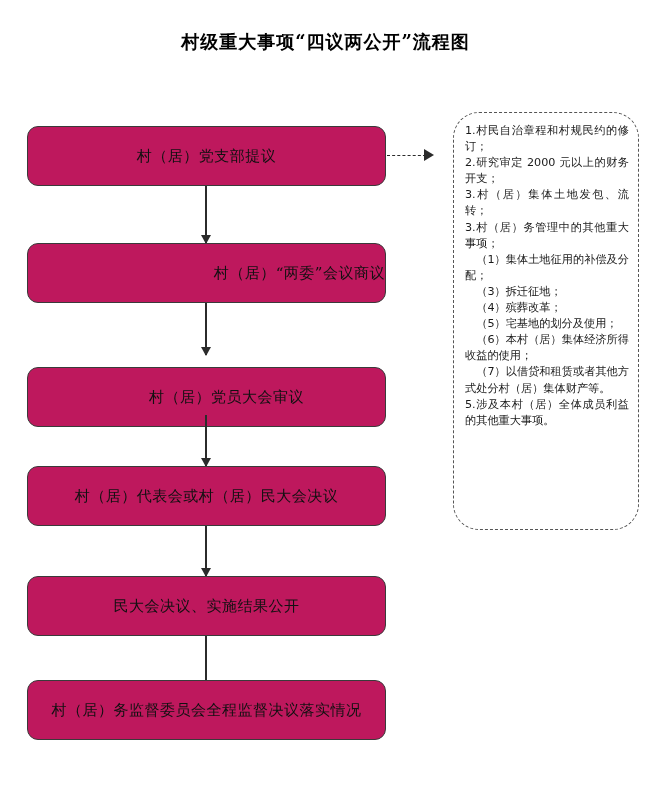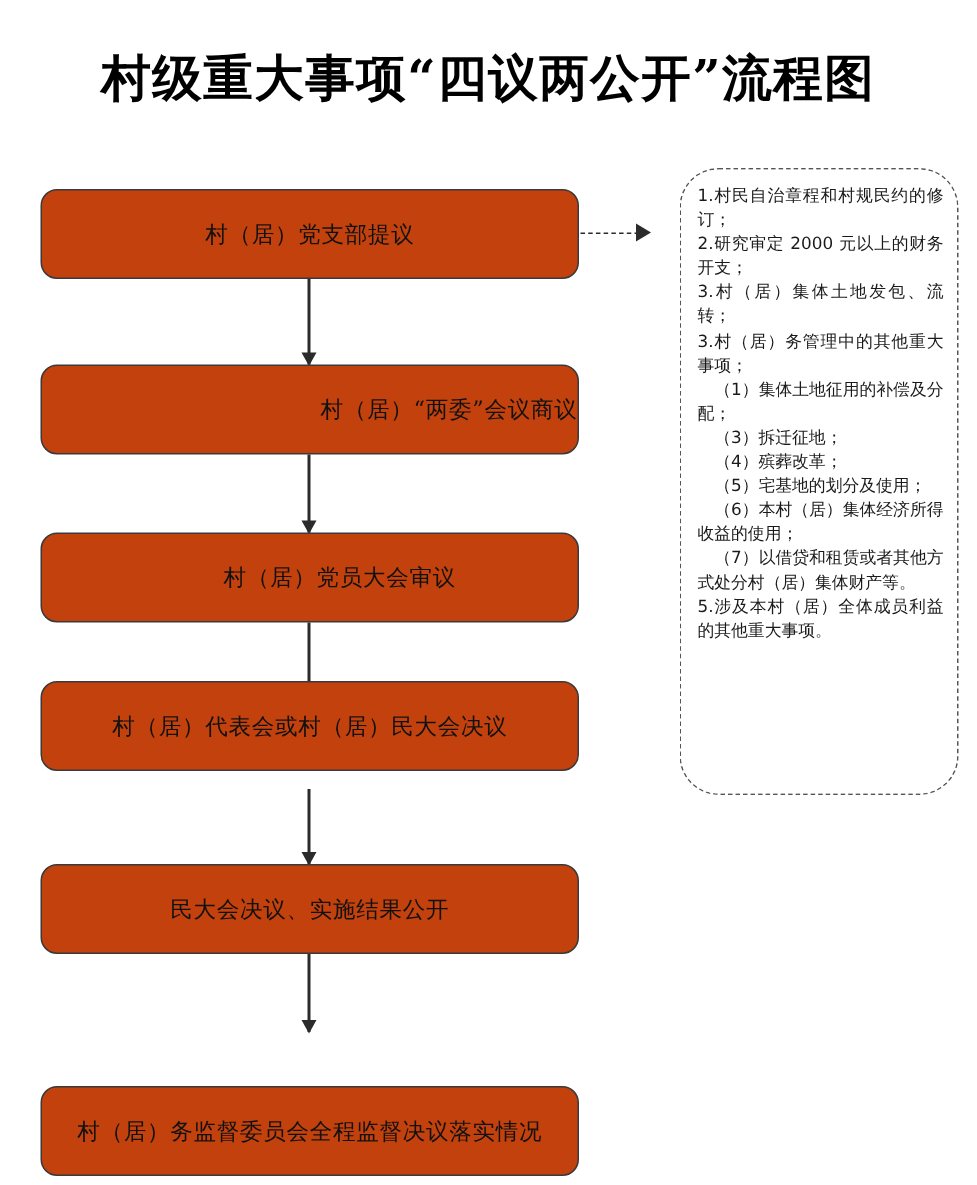--- a/index.html
+++ b/index.html
@@ -20,55 +20,55 @@
   }
 
   
   .title {
     position: absolute;
     left: 0;
     top: 30px;
     width: 651px;
     text-align: center;
     font-family: "DejaVu Serif", "Liberation Serif", serif;
-    font-size: 33px;
+    font-size: 18px;
     font-weight: bold;
     letter-spacing: 1px;
     color: #000000;
     white-space: nowrap;
   }
 
   
   .flow-box {
     position: absolute;
     left: 27px;
     width: 359px;
     height: 60px;
     box-sizing: border-box;
     border: 1.4px solid #3a3a3a;
     border-radius: 11px;
-    background: #c2410c;
+    background: #be185d;
     display: flex;
     align-items: center;
     justify-content: center;
   }
   .flow-box .box-label {
     font-family: "DejaVu Serif", "Liberation Serif", serif;
     font-size: 15px;
     color: #111111;
     letter-spacing: 0.5px;
     white-space: nowrap;
   }
 
   .box1 { top: 126px; }
   .box2 { top: 243px; justify-content: flex-end; }
-  .box3 { top: 355px; padding-left: 40px; }
-  .box4 { top: 454px; }
+  .box3 { top: 367px; padding-left: 40px; }
+  .box4 { top: 466px; }
   .box5 { top: 576px; }
-  .box6 { top: 724px; }
+  .box6 { top: 680px; }
 
   
   .connector {
     position: absolute;
     left: 205px;
     width: 2.2px;
     background: #2b2b2b;
   }
   .connector .arrowhead {
     position: absolute;

